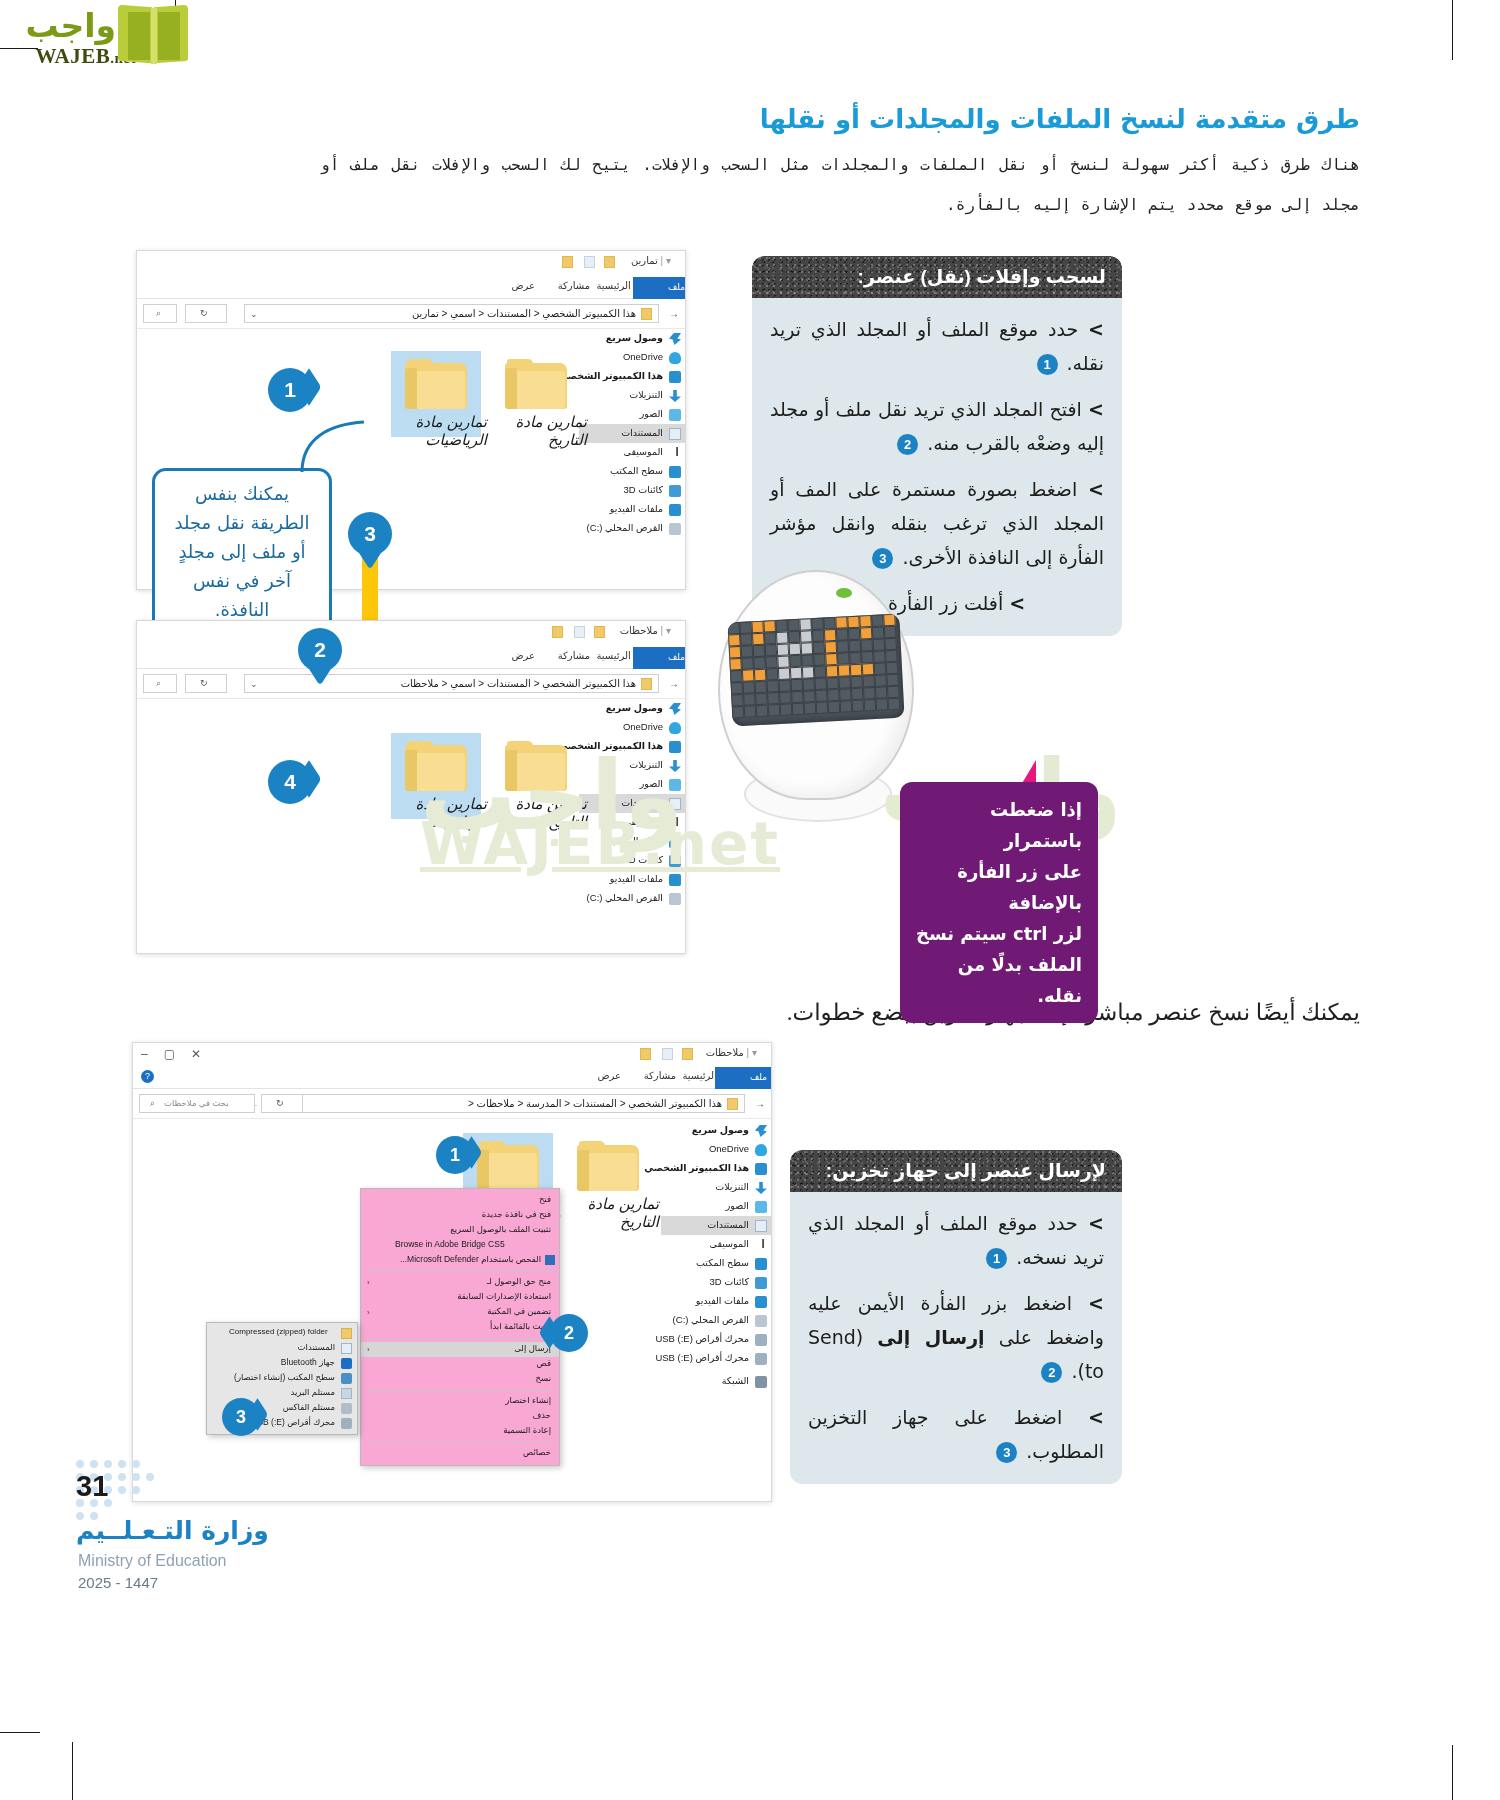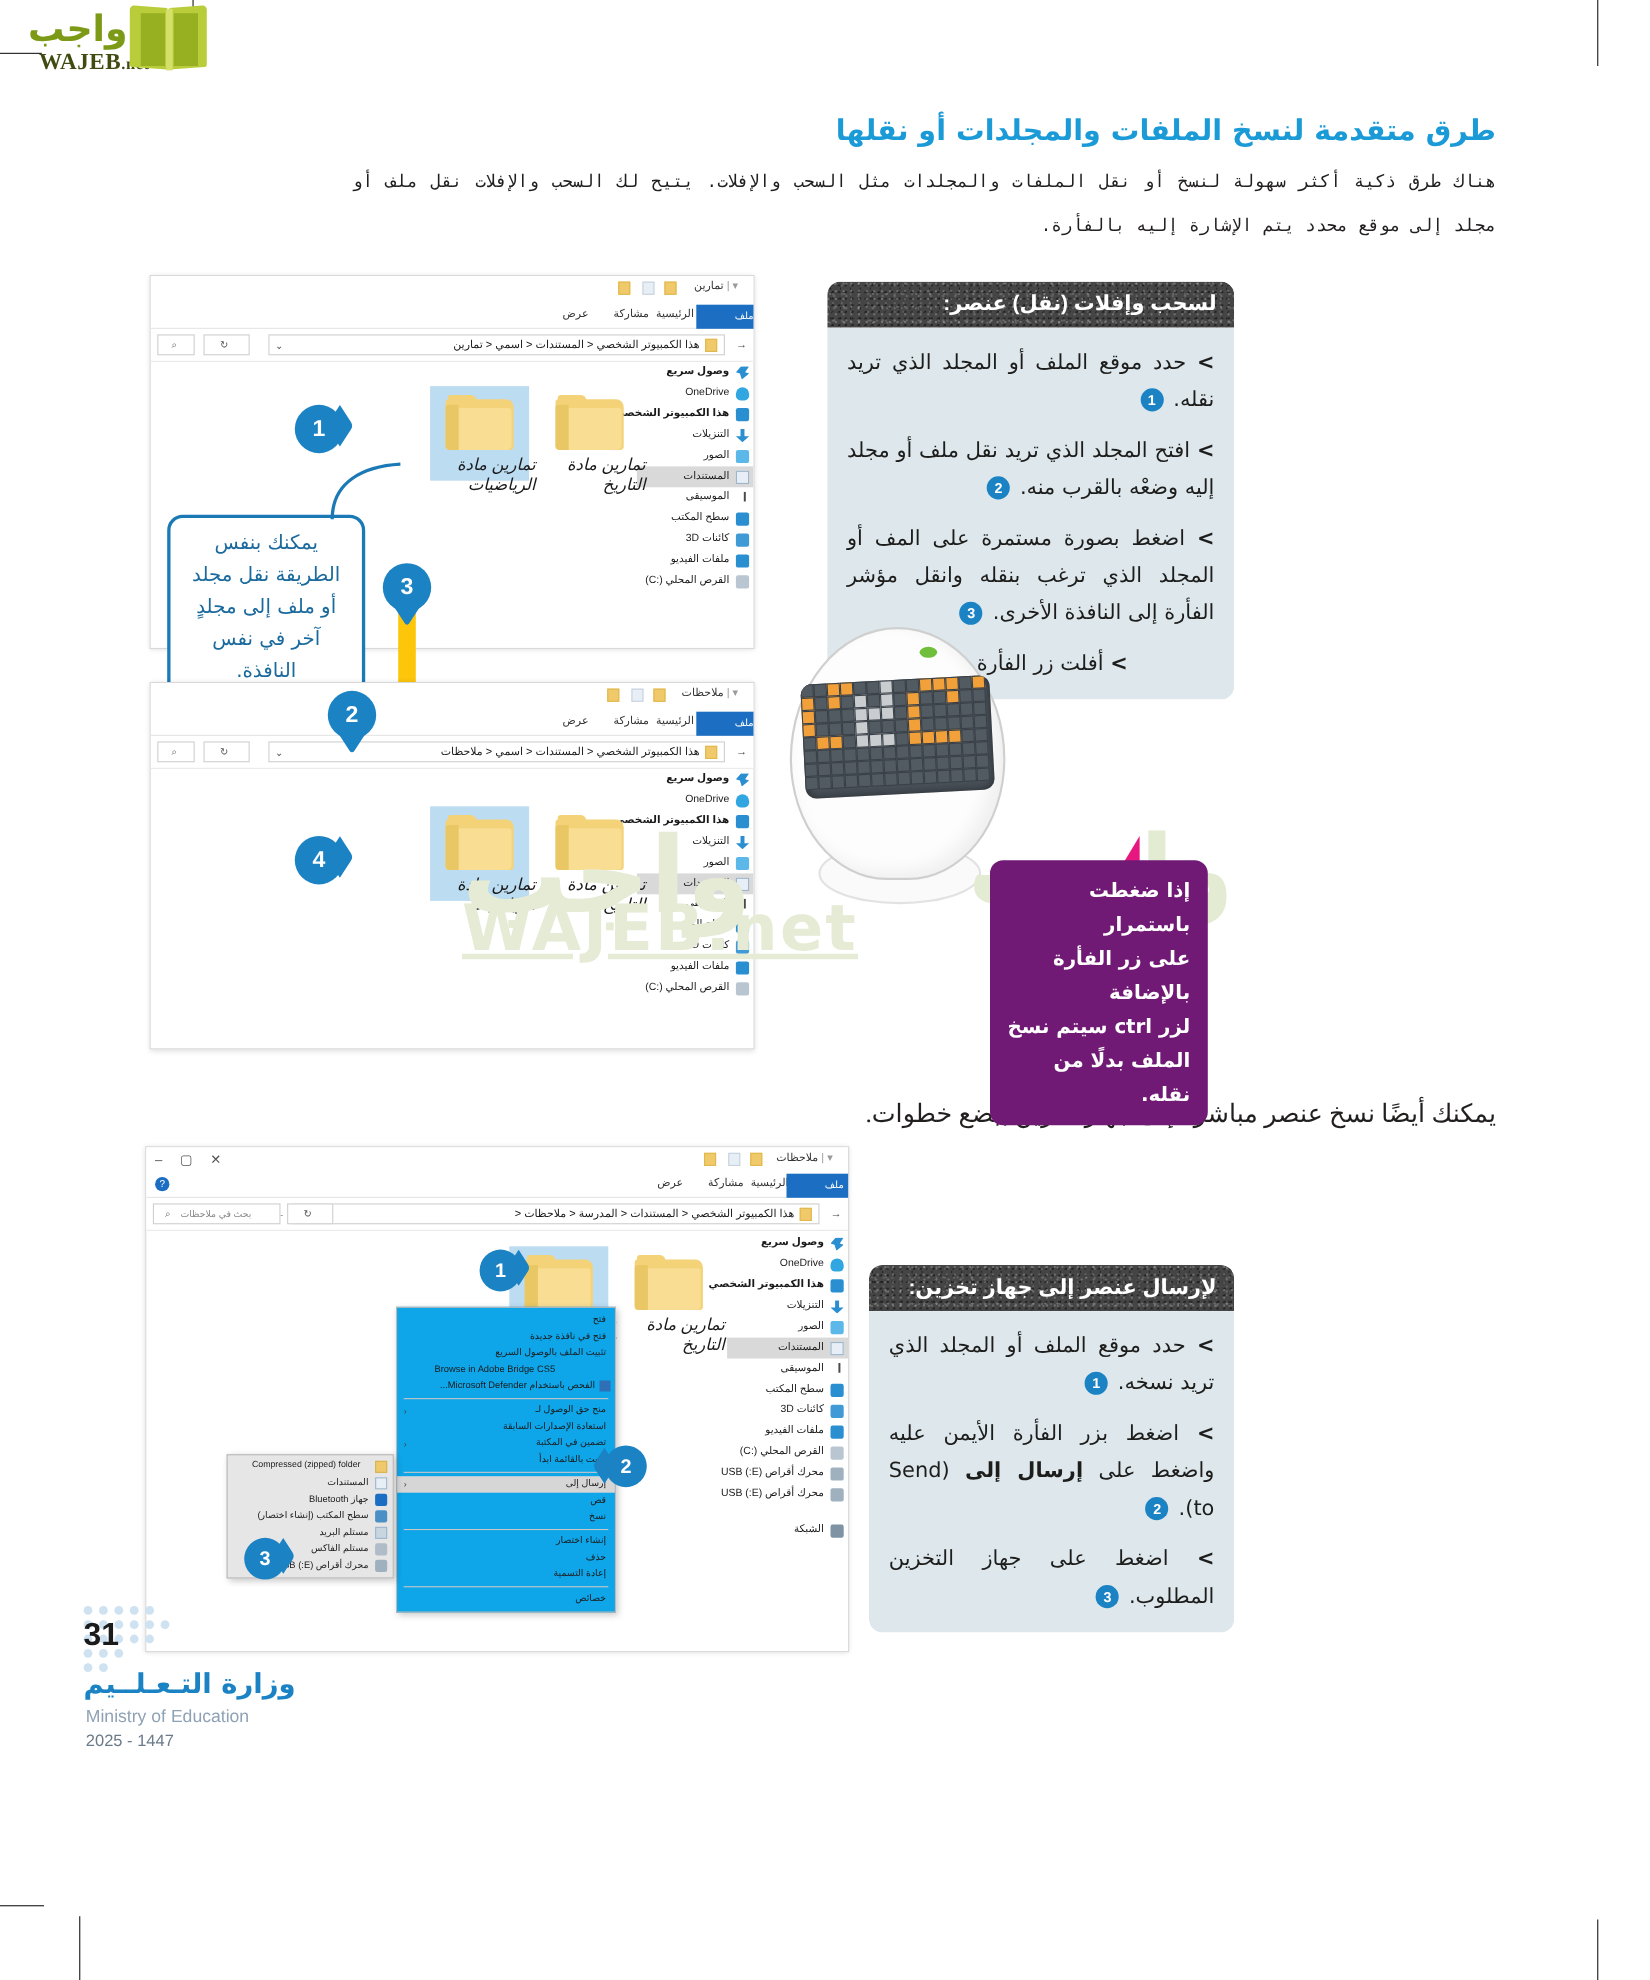--- a/index.html
+++ b/index.html
@@ -179,21 +179,21 @@
                background:#6fbf3a; border-radius:50%; }
   .mouse-grid { position:absolute; left:12px; top:48px; width:172px; height:104px;
                 background:#4a525a; border-radius:10px; transform: rotate(-3deg);
                 overflow:hidden; box-shadow: inset 0 0 10px rgba(0,0,0,.5); }
   .cell { position:absolute; width:12px; height:12px; border:1px solid #3a4148; }
   .cell.dark { background:#525a62; }
   .cell.orange { background:#f2a13a; }
   .cell.light { background:#c9cdd0; }
 
   
-  .ctxmenu { position:absolute; background:#0ea5e9; border:1px solid #b9b9b9;
+  .ctxmenu { position:absolute; background:#f9a8d4; border:1px solid #b9b9b9;
              box-shadow:2px 2px 6px rgba(0,0,0,.22);text-align:center; }
   .ctxrow { position:relative; height:15px; }
   .ctxrow .t { position:absolute; right:8px; top:1px; font-size:8.5px; color:#1a1a1a;
                direction:rtl; white-space:nowrap; }
   .ctxrow .t.ltr { direction:ltr; }
   .ctxsep { height:1px; background:#c7c7c7; margin:3px 6px; }
   .ctxrow .arr { position:absolute; left:6px; top:3px; font-size:8px; color:#444; }
   .submenu { position:absolute; background:#e6e6e6; border:1px solid #b9b9b9;
              box-shadow:2px 2px 6px rgba(0,0,0,.22); }
   .subrow { position:relative; height:15px; }
@@ -744,21 +744,21 @@
         <span class="ic" style="background:#b9c6d2; border-radius:2px;"></span>
       </div>
       <div class="nav-row">
         <span class="lbl">محرك أقراص USB (:E)</span>
         <span class="ic" style="background:#9fb0bf; border-radius:2px;"></span>
       </div>
       <div class="nav-row">
         <span class="lbl">محرك أقراص USB (:E)</span>
         <span class="ic" style="background:#9fb0bf; border-radius:2px;"></span>
       </div>
-      <div class="nav-row" style="margin-top:14px;">
+      <div class="nav-row" style="margin-top:4px;">
         <span class="lbl">الشبكة</span>
         <span class="ic" style="background:#7f93a5; border-radius:2px;"></span>
       </div>
     </div>
 
     <div class="folder selected" style="right:232px; top:98px;">
       <div class="selbg"></div>
       <div class="glyph">
         <div class="back"></div>
           <div class="tab"></div>

